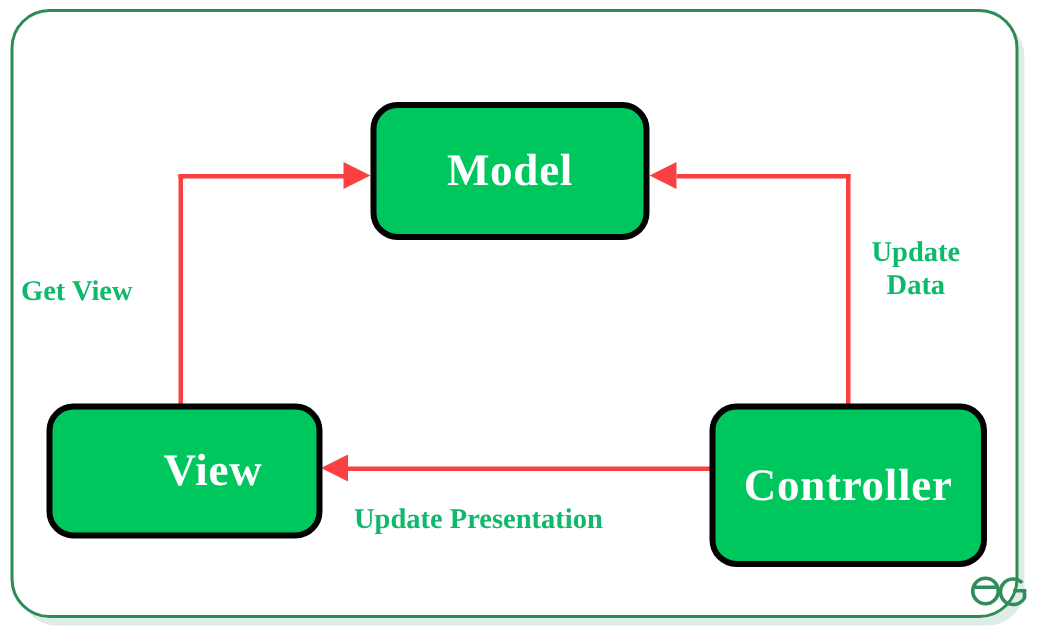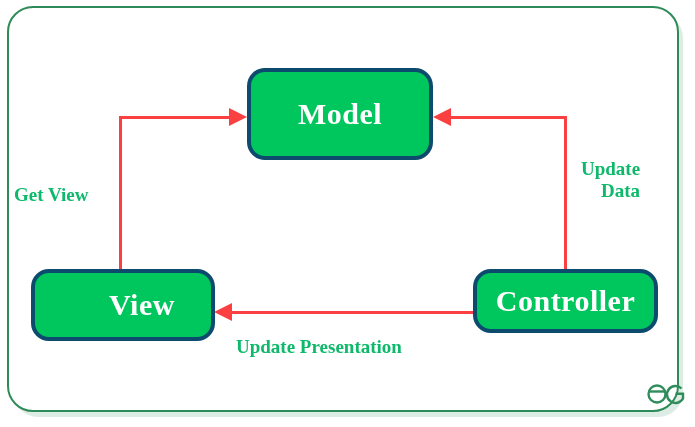--- a/index.html
+++ b/index.html
@@ -27,40 +27,40 @@
     border-radius: 26px;
     box-sizing: border-box;
     box-shadow: 5px 6px 0 -1px rgba(46,139,87,0.16);
     background: transparent;
   }
 
   
   .node {
     position: absolute;
     background: #00c65e;
-    border: 4px solid #0c4a6e;
+    border: 4px solid #000000;
     border-radius: 18px;
     box-sizing: border-box;
     display: flex;
     align-items: center;
     justify-content: center;
     z-index: 4;
   }
   .node-label {
     color: #ffffff;
     font-weight: bold;
     font-size: 30px;
     letter-spacing: 0.5px;
     line-height: 1;
     white-space: nowrap;
   }
 
   #node-model   { left: 247px; top: 68px;  width: 186px; height: 92px; }
-  #node-view    { left: 31px;  top: 269px; width: 184px; height: 72px; padding-left: 38px; }
-  #node-controller { left: 473px; top: 269px; width: 185px; height: 64px; }
+  #node-view    { left: 31px;  top: 269px; width: 184px; height: 90px; padding-left: 38px; }
+  #node-controller { left: 473px; top: 269px; width: 185px; height: 109px; }
 
   
   .conn {
     position: absolute;
     background: #fb4041;
     z-index: 2;
   }
   .conn-h { height: 3px; }
   .conn-v { width: 3px; }
 
@@ -86,21 +86,21 @@
   .caption {
     position: absolute;
     color: #0fb96b;
     font-weight: bold;
     font-size: 19px;
     line-height: 1.15;
     white-space: pre;
     z-index: 5;
   }
   #caption-get-data { left: 14px; top: 184px; }
-  #caption-update-data { left: 581px; top: 158px; text-align: right; }
+  #caption-update-data { left: 581px; top: 158px; text-align: center; }
   #caption-update-presentation { left: 236px; top: 336px; text-align: right; }
 
   
   #logo {
     position: absolute;
     left: 645px;
     top: 378px;
     z-index: 6;
   }
 </style>

